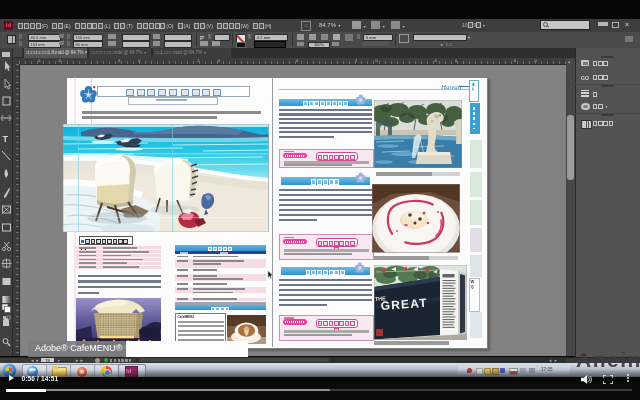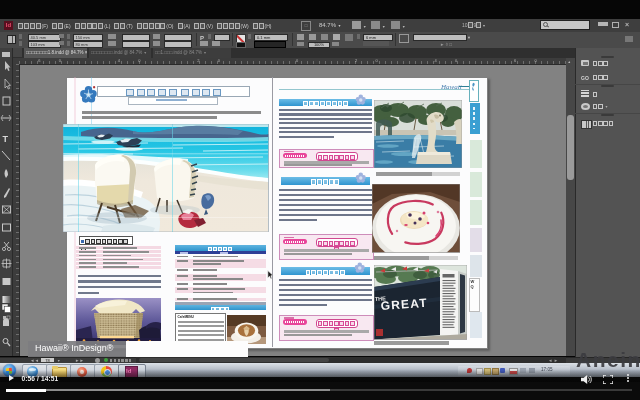--- a/index.html
+++ b/index.html
@@ -666,21 +666,21 @@
 <div class="ab" style="left:374px;top:341px;width:75px;height:3.6px;background:#9a9a9a;"></div>
 
 <svg class="ab" style="left:267px;top:270px;" width="7" height="10" viewBox="0 0 7 10">
         <path d="M0.8,0.5 L0.8,8 L2.6,6.3 L3.7,9 L5,8.4 L3.9,5.8 L6.2,5.6 Z" fill="#1a1a1a" stroke="#f8f8f8" stroke-width="0.7"></path>
       </svg>
 </div>
 <div class="ab" style="left:271.8px;top:77px;width:1px;height:269.5px;background:#9a9aa2;"></div>
 
 <div class="ab" style="left:28px;top:340.5px;width:98px;height:16px;background:rgba(125,125,128,.92);"></div>
 <div class="ab" style="left:126px;top:340.5px;width:122px;height:16px;background:#fdfdfd;"></div>
-<div class="ab" style="left:35px;top:343px;color:#fff;font-size:9px;">Hawaii® InDesign®</div>
+<div class="ab" style="left:35px;top:343px;color:#fff;font-size:9px;">Adobe® CafeMENU®</div>
 
 <div class="ab" style="left:0;top:356.5px;width:640px;height:6.5px;background:#3a3a3a;border-top:1px solid #262626;"></div>
 <div class="ab" id="statusbar" style="left:0;top:356.5px;width:640px;height:6.5px;">
 <div class="ab" style="left:30px;top:1px;color:#aaa;font-size:4.5px;">◄◄</div>
 <div class="ab" style="left:41px;top:1px;width:13px;height:4.5px;background:#ccc;color:#222;font-size:4px;text-align:center;">78</div>
 <div class="ab" style="left:57px;top:1px;color:#aaa;font-size:4.5px;"><b style="font-size:3.5px;font-weight:normal;">▼</b></div>
 <div class="ab" style="left:75px;top:1px;color:#aaa;font-size:4.5px;">►►</div>
 <div class="ab" style="left:95px;top:1px;width:5px;height:5px;background:#999;border-radius:50%;"></div>
 <div class="ab" style="left:104px;top:1.5px;width:4px;height:4px;background:#3da03d;border-radius:50%;"></div>
 <div class="ab" style="left:110px;top:2px;width:21px;height:3px;background:repeating-linear-gradient(90deg,#8f8f8f 0 2.4px,transparent 2.4px 3.8px);"></div>

